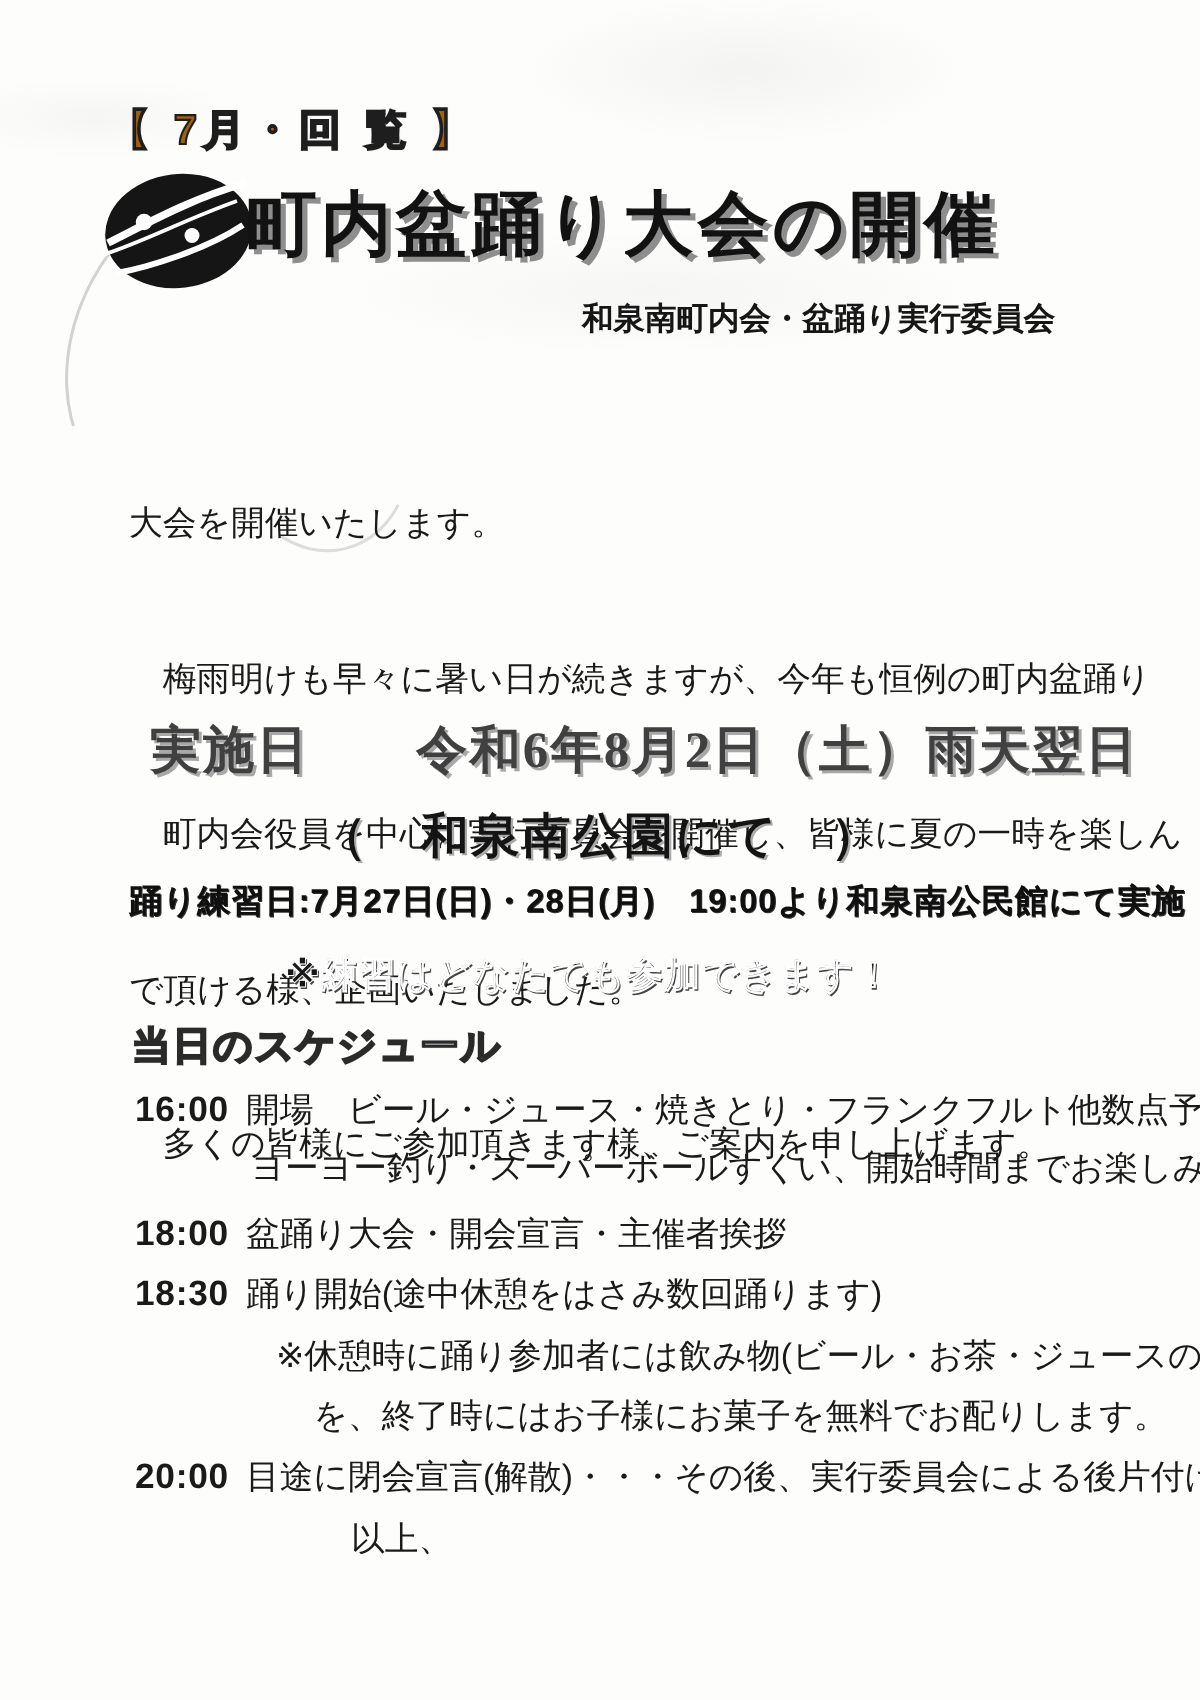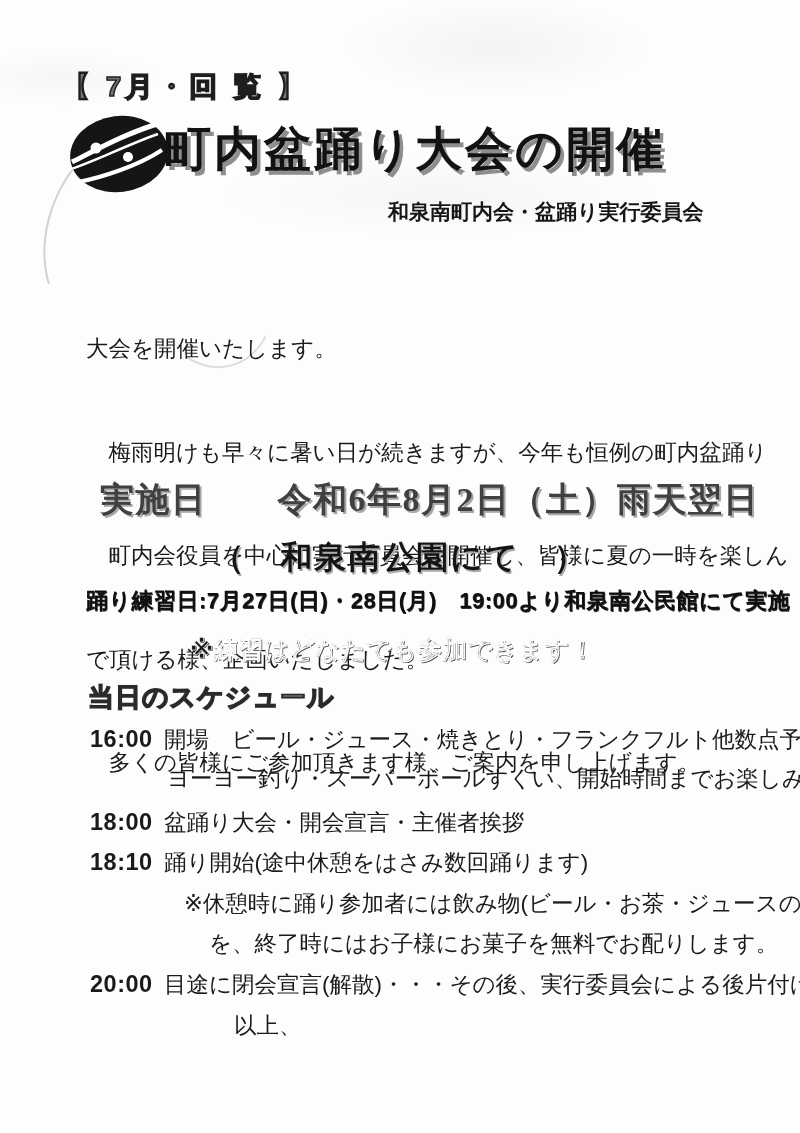--- a/index.html
+++ b/index.html
@@ -34,24 +34,24 @@
     left:150px;top:215px;width:120px;height:150px;
     border:2px solid transparent;
     border-bottom-color:rgba(150,150,150,0.30);
     border-radius:50%;
     transform:rotate(-14deg);
     pointer-events:none;
   }
 
   
   .header-tag{
-    left:62px;top:68px;
+    left:72px;top:68px;
     font-size:28px;font-weight:800;
     letter-spacing:4px;
-    color:#737373;
+    color:#a16207;
     -webkit-text-stroke:1.4px #1e1e1e;
     text-shadow:0 0 1px #333;
   }
 
   
   .main-title{
     left:164px;top:118px;
     font-family:"Liberation Serif","DejaVu Serif",serif;
     font-size:47px;font-weight:900;
     letter-spacing:3px;
@@ -171,21 +171,21 @@
 <div class="abs sch-row r0">
   <span class="sch-time">16:00</span><span>開場　ビール・ジュース・焼きとり・フランクフルト他数点予定・かき氷・</span>
 </div>
 <div class="abs sch-row r1">
   <span>ヨーヨー釣り・スーパーボールすくい、開始時間までお楽しみ下さい！</span>
 </div>
 <div class="abs sch-row r2">
   <span class="sch-time">18:00</span><span>盆踊り大会・開会宣言・主催者挨拶</span>
 </div>
 <div class="abs sch-row r3">
-  <span class="sch-time">18:10</span><span>踊り開始(途中休憩をはさみ数回踊ります)</span>
+  <span class="sch-time">18:30</span><span>踊り開始(途中休憩をはさみ数回踊ります)</span>
 </div>
 <div class="abs sch-row r4">
   <span>※休憩時に踊り参加者には飲み物(ビール・お茶・ジュースのいずれか)</span>
 </div>
 <div class="abs sch-row r5">
   <span>を、終了時にはお子様にお菓子を無料でお配りします。</span>
 </div>
 <div class="abs sch-row r6">
   <span class="sch-time">20:00</span><span>目途に閉会宣言(解散)・・・その後、実行委員会による後片付け</span>
 </div>

